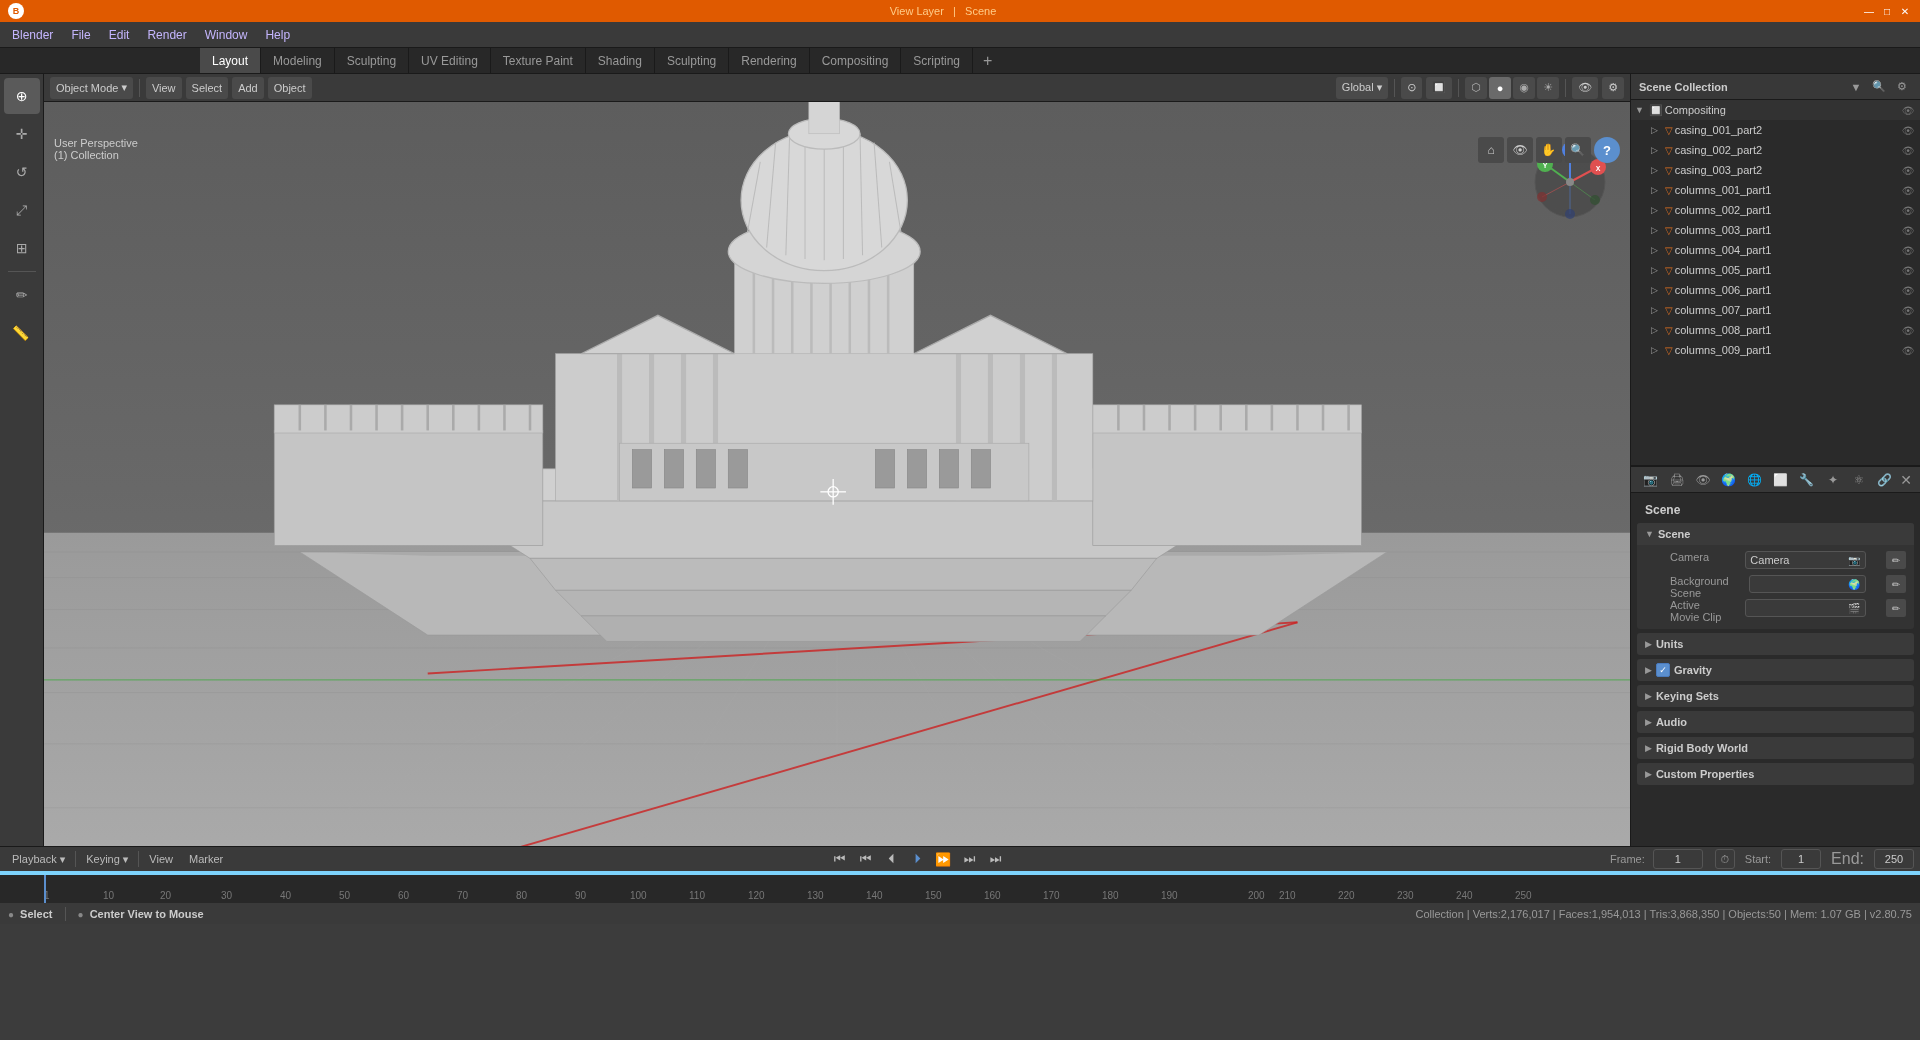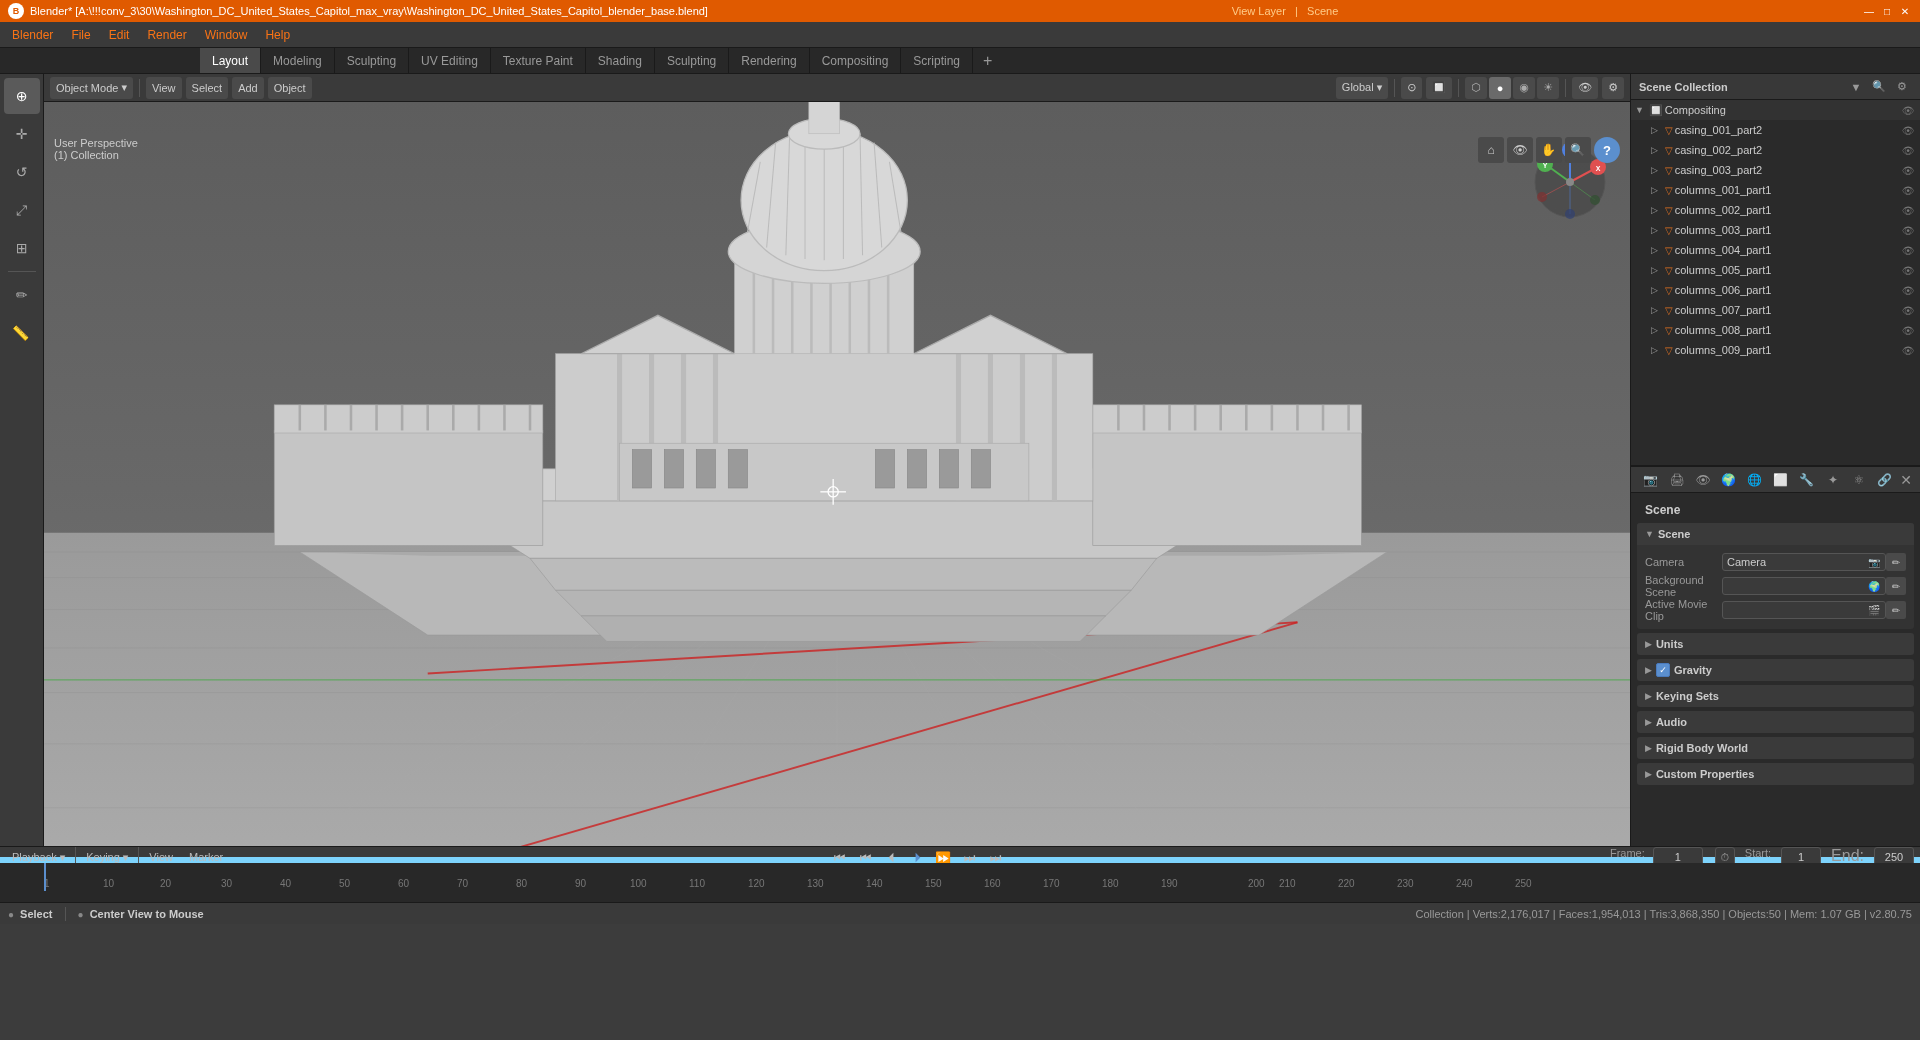--- a/index.html
+++ b/index.html
@@ -48,21 +48,21 @@
       align-items: center;
       padding: 0 4px;
       border-bottom: 1px solid #1a1a1a;
       gap: 2px;
     }
     .menu-item {
       padding: 2px 8px;
       cursor: pointer;
       border-radius: 3px;
       font-size: 12px;
-      color: #f97316;
+      color: #c4b5fd;
     }
 
     
     #workspace-tabs {
       height: 26px;
       background: #282828;
       display: flex;
       align-items: stretch;
       padding-left: 200px;
       border-bottom: 1px solid #1a1a1a;
@@ -319,24 +319,25 @@
       gap: 4px;
       font-size: 11px;
       color: #ccc;
     }
     .prop-section-arrow { color: #999; font-size: 9px; }
     .prop-section-title { font-size: 11px; color: #ccc; font-weight: bold; }
     .prop-section-body { padding: 6px 8px; }
 
     .prop-row {
       display: flex;
-      align-items: center;
+      align-items: flex-start;
       height: 22px;
-      gap: 0;
+      gap: 20px;
       margin-bottom: 2px;
+      margin-left: 25px;
     }
     .prop-label { font-size: 11px; color: #999; flex: 1; }
     .prop-field {
       flex: 2;
       height: 18px;
       background: #3a3a3a;
       border: 1px solid #555;
       border-radius: 3px;
       color: #ccc;
       font-size: 11px;
@@ -380,26 +381,27 @@
     .tl-sep { width: 1px; height: 16px; background: #555; }
 
     
     #timeline-area {
       height: 56px;
       background: #282828;
       border-top: 1px solid #1a1a1a;
       position: relative;
     }
     #timeline-controls {
-      height: 16px;
+      height: 28px;
       background: #3a3a3a;
       display: flex;
+      align-items: center;
       padding: 0 6px;
       gap: 4px;
-      border-bottom: 6px solid #7dd3fc;
+      border-bottom: 4px solid #7dd3fc;
     }
     #timeline-track {
       height: 28px;
       background: #282828;
       position: relative;
       overflow: hidden;
     }
 
     .tl-transport-btn {
       width: 22px; height: 22px;
@@ -468,21 +470,20 @@
     .prop-icon-btn.active { color: #5b8fce; }
   </style>
 </head>
 <body>
 
 <div id="title-bar">
   <div id="title-bar-left">
     <div id="title-bar-logo">
       <span>B</span>
     </div>
-    <span style="font-size:11px;">Blender* [A:\!!!conv_3\30\Washington_DC_United_States_Capitol_max_vray\Washington_DC_United_States_Capitol_blender_base.blend]</span>
   </div>
   <div id="title-bar-right-area" style="font-size:11px; color:#ffcc88;">
     View Layer &nbsp; | &nbsp; Scene
   </div>
   <div id="title-bar-controls">
     <span>—</span>
     <span>□</span>
     <span>✕</span>
   </div>
 </div>

